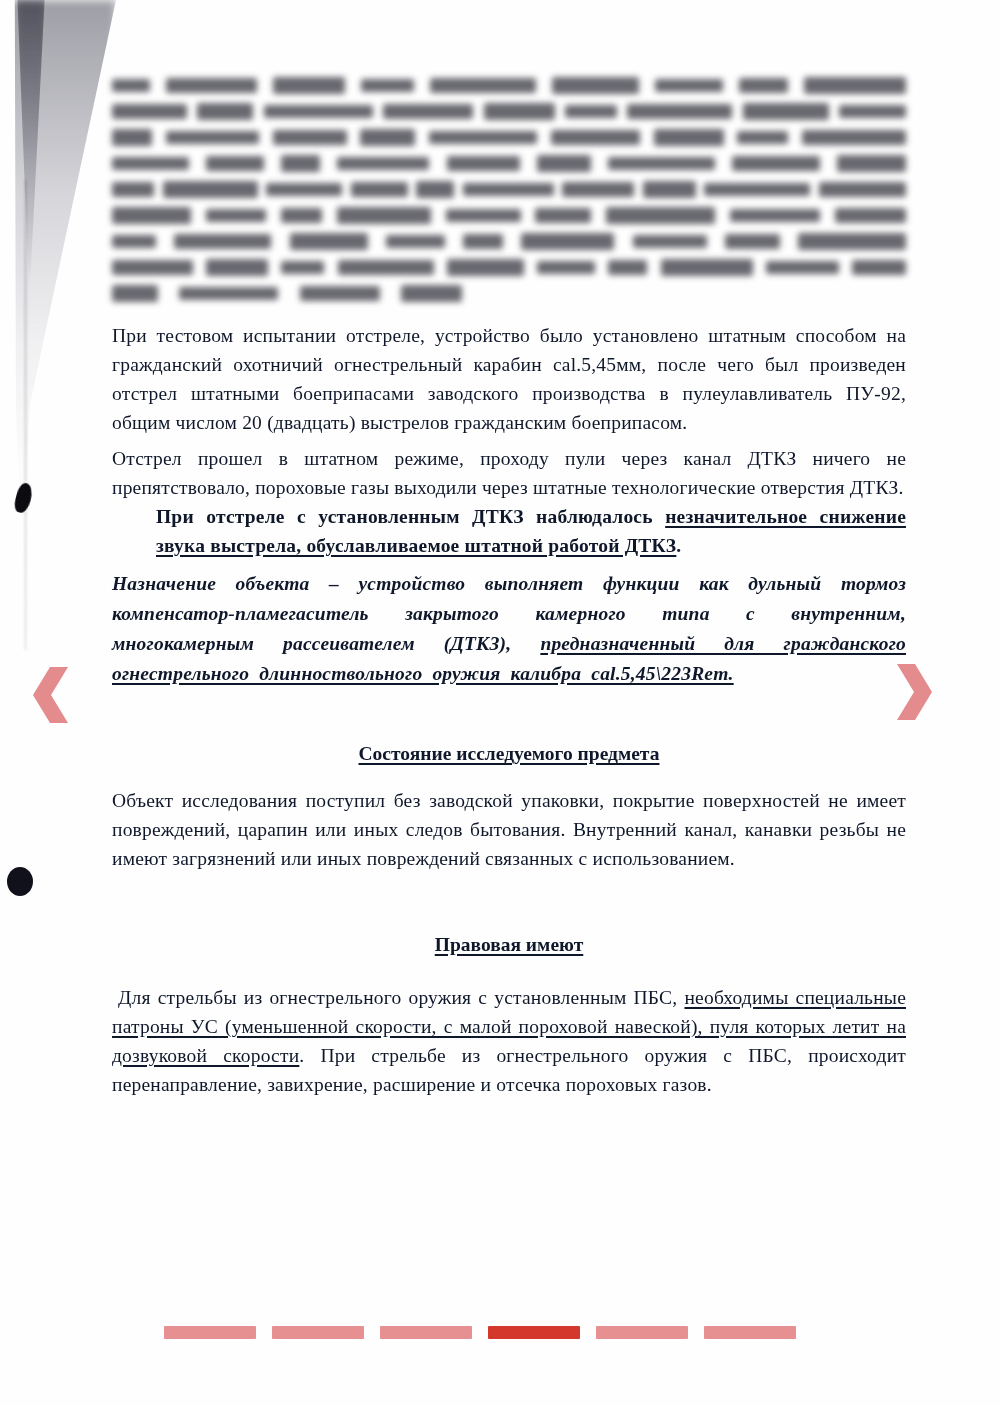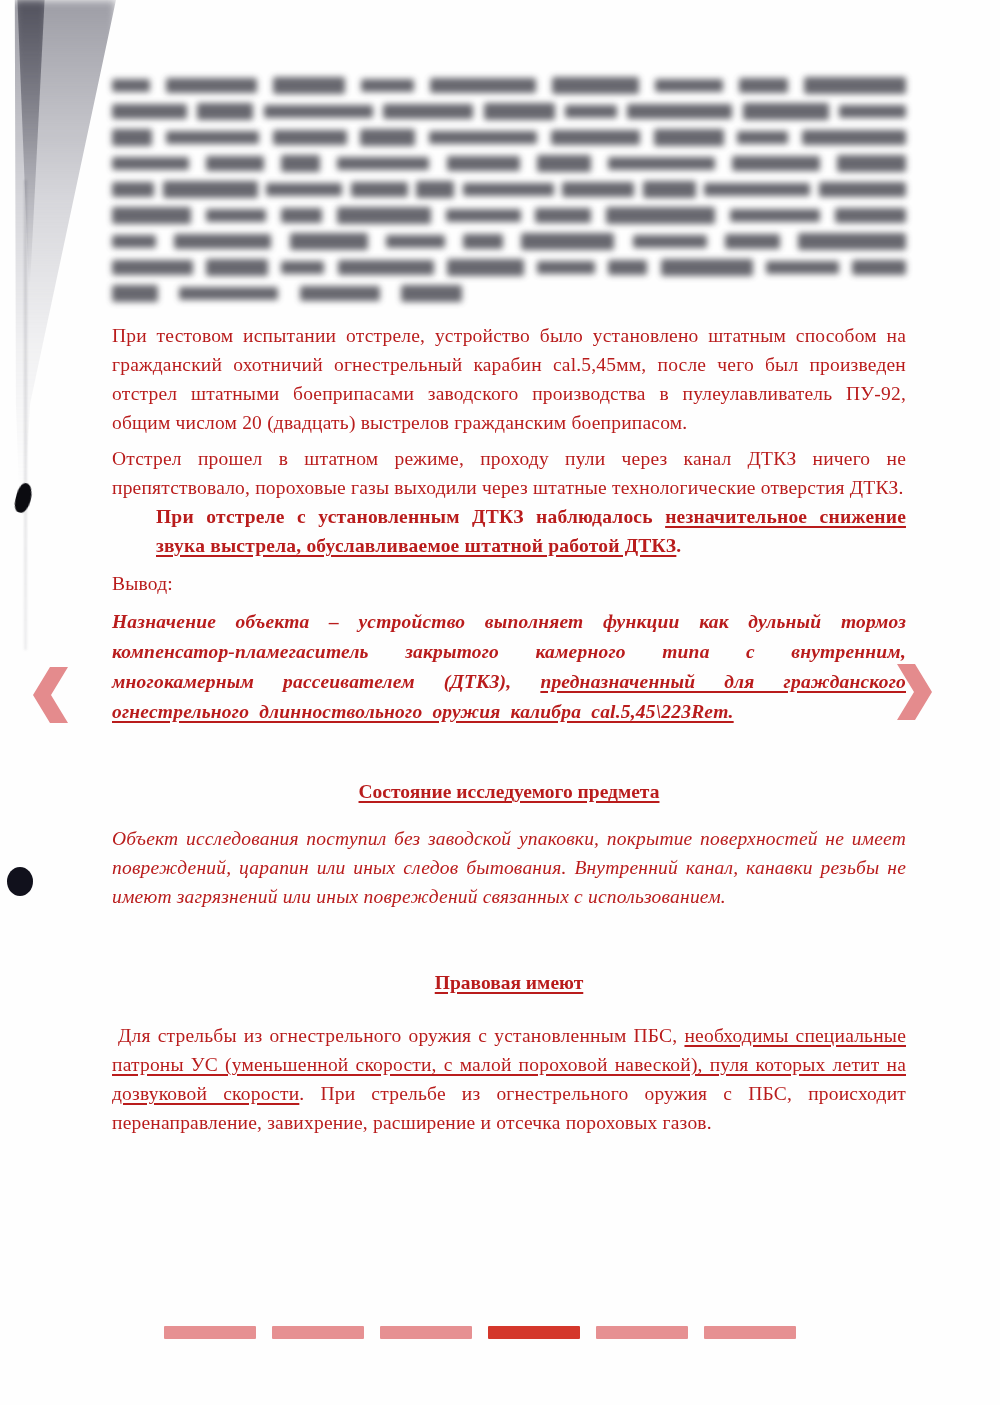--- a/index.html
+++ b/index.html
@@ -3,21 +3,21 @@
 <meta charset="utf-8">
 <style>
   html,body{margin:0;padding:0;background:#ffffff;}
   #viewer{
     position:relative;width:1000px;height:1405px;overflow:hidden;
     background:#fefefe;
     font-family:"Liberation Serif","DejaVu Serif",serif;
   }
   
   #doc-column{
-    position:absolute;left:112px;top:0;width:794px;color:#b91c1c;
+    position:absolute;left:112px;top:0;width:794px;color:#0f172a;
   }
   .para{
     margin:0;font-size:19.5px;line-height:29px;
     text-align:justify;text-align-last:left;
     letter-spacing:.2px;
   }
   .heading{
     margin:0;font-size:19.5px;line-height:29px;text-align:center;
   }
   .b{font-weight:bold;}
@@ -173,24 +173,23 @@
         <div class="blur-line" style="width: 350px; height: 15px;">
           <span class="blur-word" style="width: 46px; height: 17px;"></span>
           <span class="blur-word" style="width: 99px; height: 13px;"></span>
           <span class="blur-word" style="width: 80px; height: 15px;"></span>
           <span class="blur-word" style="width: 61px; height: 17px;"></span>
         </div>
       </div>
       <p class="para" style="margin-top: 20px;"><span class="">При тестовом испытании отстреле, устройство было установлено штатным способом на гражданский охотничий огнестрельный карабин cal.5,45мм, после чего был произведен отстрел штатными боеприпасами заводского производства в пулеулавливатель ПУ-92, общим числом 20 (двадцать) выстрелов гражданским боеприпасом.</span></p>
       <p class="para" style="margin-top: 7px;"><span class="">Отстрел прошел в штатном режиме, проходу пули через канал ДТКЗ ничего не препятствовало, пороховые газы выходили через штатные технологические отверстия ДТКЗ.</span></p>
       <p class="para" style="margin-top: 0px; margin-left: 44px;"><span class="b">При отстреле с установленным ДТКЗ наблюдалось </span><span class="b u">незначительное снижение звука выстрела, обуславливаемое штатной работой ДТКЗ</span><span class="b">.</span></p>
-      <p class="para" style="margin-top: 9px;"><span class="">Вывод:</span></p>
       <p class="para" style="word-spacing: 5px; line-height: 30px; margin-top: 9px;"><span class="b i">Назначение объекта – устройство выполняет функции как дульный тормоз компенсатор-пламегаситель закрытого камерного типа с внутренним, многокамерным рассеивателем (ДТКЗ), </span><span class="b u i">предназначенный для гражданского огнестрельного длинноствольного оружия калибра cal.5,45\223Rem.</span></p>
       <p class="heading" style="margin-top: 50px;"><span class="b u">Состояние исследуемого предмета</span></p>
-      <p class="para" style="margin-top: 18px; font-style: italic;"><span class="">Объект исследования поступил без заводской упаковки, покрытие поверхностей не имеет повреждений, царапин или иных следов бытования. Внутренний канал, канавки резьбы не имеют загрязнений или иных повреждений связанных с использованием.</span></p>
+      <p class="para" style="margin-top: 18px;"><span class="">Объект исследования поступил без заводской упаковки, покрытие поверхностей не имеет повреждений, царапин или иных следов бытования. Внутренний канал, канавки резьбы не имеют загрязнений или иных повреждений связанных с использованием.</span></p>
       <p class="heading" style="margin-top: 57px;"><span class="b u">Правовая имеют</span></p>
       <p class="para" style="text-indent: 6px; margin-top: 24px;"><span class="">Для стрельбы из огнестрельного оружия с установленным ПБС,  </span><span class="u">необходимы специальные патроны УС (уменьшенной скорости, с малой пороховой навеской), пуля которых летит на дозвуковой скорости</span><span class="">. При стрельбе из огнестрельного оружия с ПБС, происходит перенаправление, завихрение, расширение и отсечка пороховых газов.</span></p>
     </div>
 
   <button class="nav-arrow" id="prev-arrow">
     <svg width="37" height="56" viewBox="0 0 37 56">
       <polygon points="35,0 17,0 0,28 17,56 35,56 18,28" fill="#e48b8d"></polygon>
     </svg>
   </button>
   <button class="nav-arrow" id="next-arrow">

